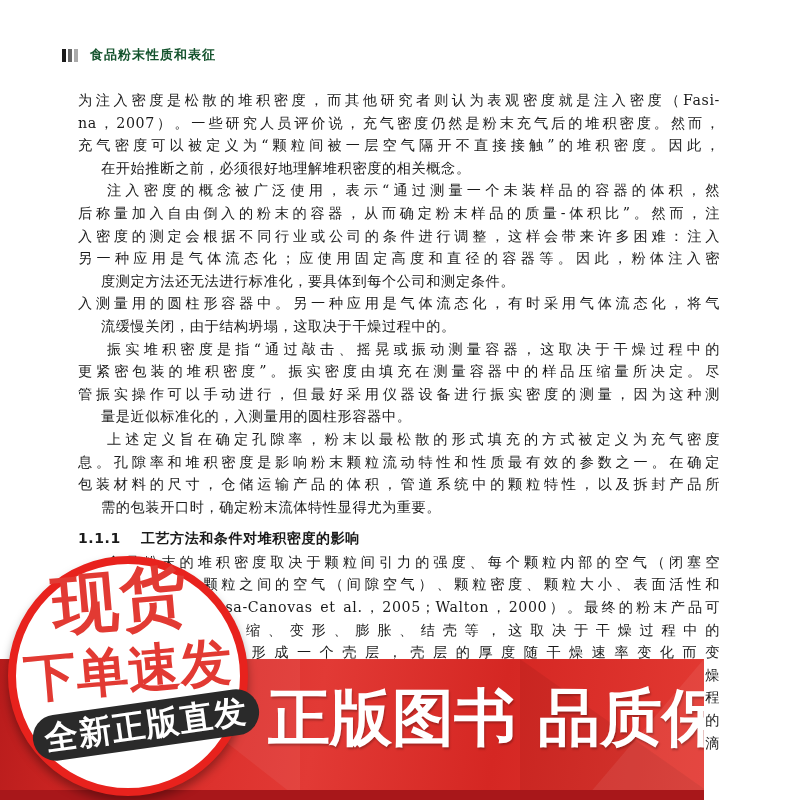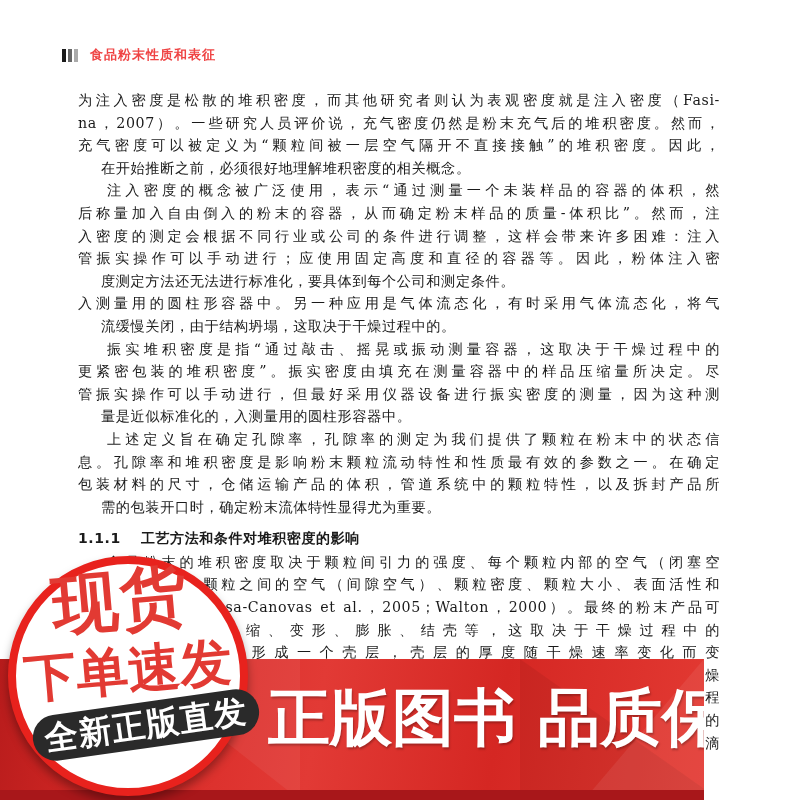--- a/index.html
+++ b/index.html
@@ -13,21 +13,21 @@
     position: absolute; left: 62px; top: 46px;
     display: flex; align-items: center; gap: 12px;
   }
   .header-bars { display: flex; gap: 2px; align-items: center; }
   .header-bars span { display: block; width: 4px; height: 13px; }
   .header-bars .b1 { background: #1a1a1a; }
   .header-bars .b2 { background: #666; }
   .header-bars .b3 { background: #aaa; }
   .header-title {
     font-family: "DejaVu Sans", "Liberation Sans", sans-serif;
-    font-size: 13px; font-weight: bold; color: #ef4444; letter-spacing: 1px;
+    font-size: 13px; font-weight: bold; color: #14532d; letter-spacing: 1px;
   }
   .body-text {
     position: absolute; left: 78px; top: 89px; width: 642px;
     font-size: 14.2px; line-height: 22.6px; letter-spacing: 0.6px;
   }
   .line { white-space: nowrap; height: 22.6px; overflow: visible; text-align: justify; text-align-last: justify; }
   .line.last { text-align-last: left; margin-left: 23px; }
   .indent { padding-left: 29px; }
   .section-heading {
     font-family: "DejaVu Sans", "Liberation Sans", sans-serif;
@@ -98,29 +98,29 @@
 </div>
 
 <div class="body-text">
   <div class="line">为注入密度是松散的堆积密度，而其他研究者则认为表观密度就是注入密度（Fasi-</div>
   <div class="line">na，2007）。一些研究人员评价说，充气密度仍然是粉末充气后的堆积密度。然而，</div>
   <div class="line">充气密度可以被定义为“颗粒间被一层空气隔开不直接接触”的堆积密度。因此，</div>
   <div class="line last">在开始推断之前，必须很好地理解堆积密度的相关概念。</div>
   <div class="line indent">注入密度的概念被广泛使用，表示“通过测量一个未装样品的容器的体积，然</div>
   <div class="line">后称量加入自由倒入的粉末的容器，从而确定粉末样品的质量-体积比”。然而，注</div>
   <div class="line">入密度的测定会根据不同行业或公司的条件进行调整，这样会带来许多困难：注入</div>
-  <div class="line">管振实操作可以手动进行；应使用固定高度和直径的容器等。因此，粉体注入密</div>
+  <div class="line">另一种应用是气体流态化；应使用固定高度和直径的容器等。因此，粉体注入密</div>
   <div class="line last">度测定方法还无法进行标准化，要具体到每个公司和测定条件。</div>
   <div class="line">入测量用的圆柱形容器中。另一种应用是气体流态化，有时采用气体流态化，将气</div>
   <div class="line last">流缓慢关闭，由于结构坍塌，这取决于干燥过程中的。</div>
   <div class="line indent">振实堆积密度是指“通过敲击、摇晃或振动测量容器，这取决于干燥过程中的</div>
   <div class="line">更紧密包装的堆积密度”。振实密度由填充在测量容器中的样品压缩量所决定。尽</div>
   <div class="line">管振实操作可以手动进行，但最好采用仪器设备进行振实密度的测量，因为这种测</div>
   <div class="line last">量是近似标准化的，入测量用的圆柱形容器中。</div>
-  <div class="line indent">上述定义旨在确定孔隙率，孔隙率的测定为我们提供了颗粒在粉末中的状态信</div>
+  <div class="line indent">上述定义旨在确定孔隙率，粉末以最松散的形式填充的方式被定义为充气密度</div>
   <div class="line">息。孔隙率和堆积密度是影响粉末颗粒流动特性和性质最有效的参数之一。在确定</div>
   <div class="line">包装材料的尺寸，仓储运输产品的体积，管道系统中的颗粒特性，以及拆封产品所</div>
   <div class="line last">需的包装开口时，确定粉末流体特性显得尤为重要。</div>
 
   <div class="line section-heading">
     <span class="num">1.1.1</span><span>工艺方法和条件对堆积密度的影响</span>
   </div>
 
   <div class="line indent">食品粉末的堆积密度取决于颗粒间引力的强度、每个颗粒内部的空气（闭塞空</div>
   <div class="line">气含量）和各个颗粒之间的空气（间隙空气）、颗粒密度、颗粒大小、表面活性和</div>

